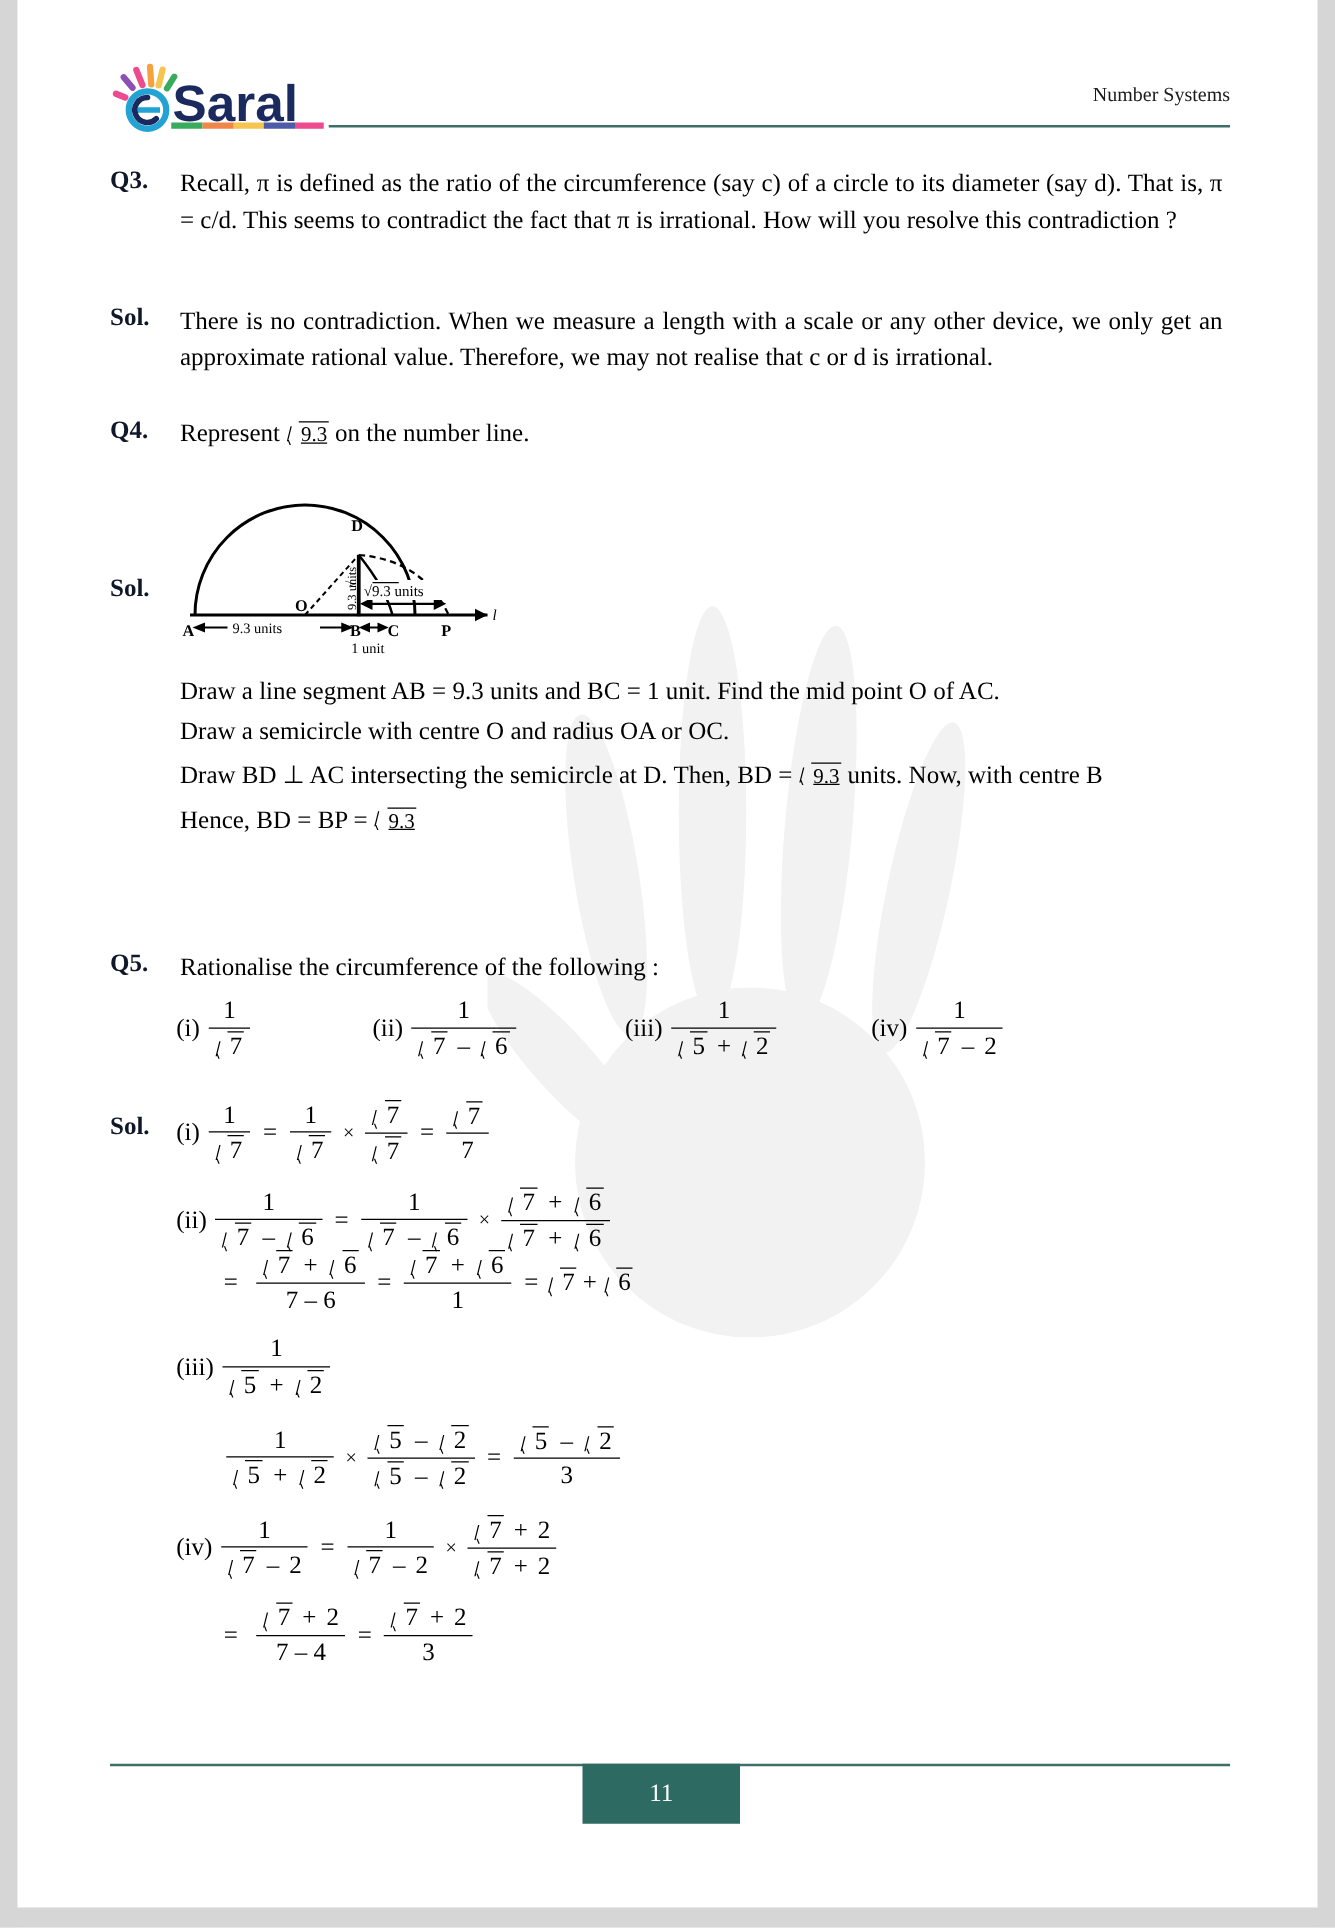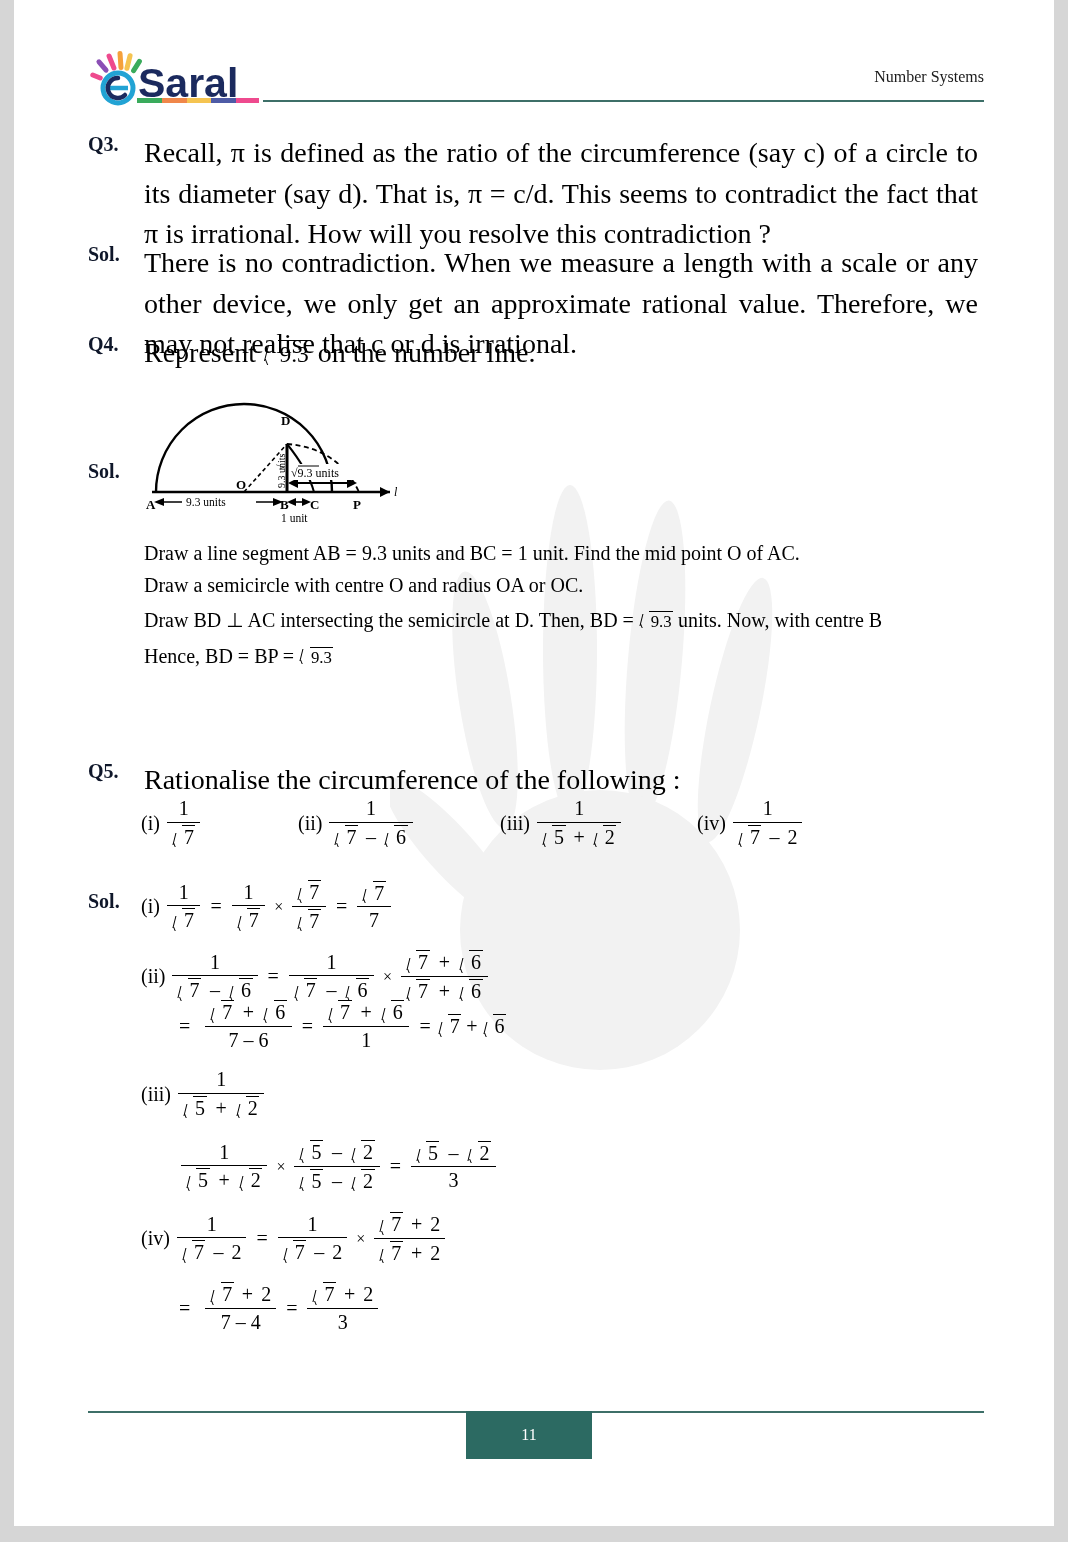--- a/index.html
+++ b/index.html
@@ -95,21 +95,21 @@
     align-items: flex-start;
   }
   .qlabel {
     font-weight: bold;
     font-size: 20px;
     width: 56px;
     flex: 0 0 56px;
     color: #0f172a;
   }
   .qbody {
-    font-size: 28px;
+    font-size: 20px;
     line-height: 1.45;
     color: #000;
     text-align: justify;
   }
   .sans {
     font-family: "Liberation Sans", sans-serif;
     font-size: 18.5px;
   }
 
   
@@ -138,21 +138,21 @@
     height: 0.22em;
     border-left: 1.3px solid #000;
     transform: skewX(22deg);
   }
   .sqrt > .rad {
     display: inline-block;
     border-top: 1.3px solid #000;
     padding: 0 0.08em;
     line-height: 1.18;
   }
-  .small-rad { font-size: 0.84em; }
+  .small-rad { font-size: 0.84em; text-decoration: underline; }
 
   
   .frac {
     display: inline-block;
     vertical-align: middle;
     text-align: center;
     line-height: 1.18;
     margin: 0 3px;
   }
   .frac > .num {
@@ -200,21 +200,21 @@
     z-index: 2;
   }
   .footer-page {
     position: absolute;
     left: 466px;
     top: 1411px;
     width: 126px;
     height: 48px;
     background: #2c6a62;
     color: #ffffff;
-    font-size: 16px;
+    font-size: 20px;
     display: flex;
     align-items: center;
     justify-content: center;
     z-index: 3;
     font-family: "Liberation Serif", serif;
   }
 </style>
 </head>
 <body>
 

